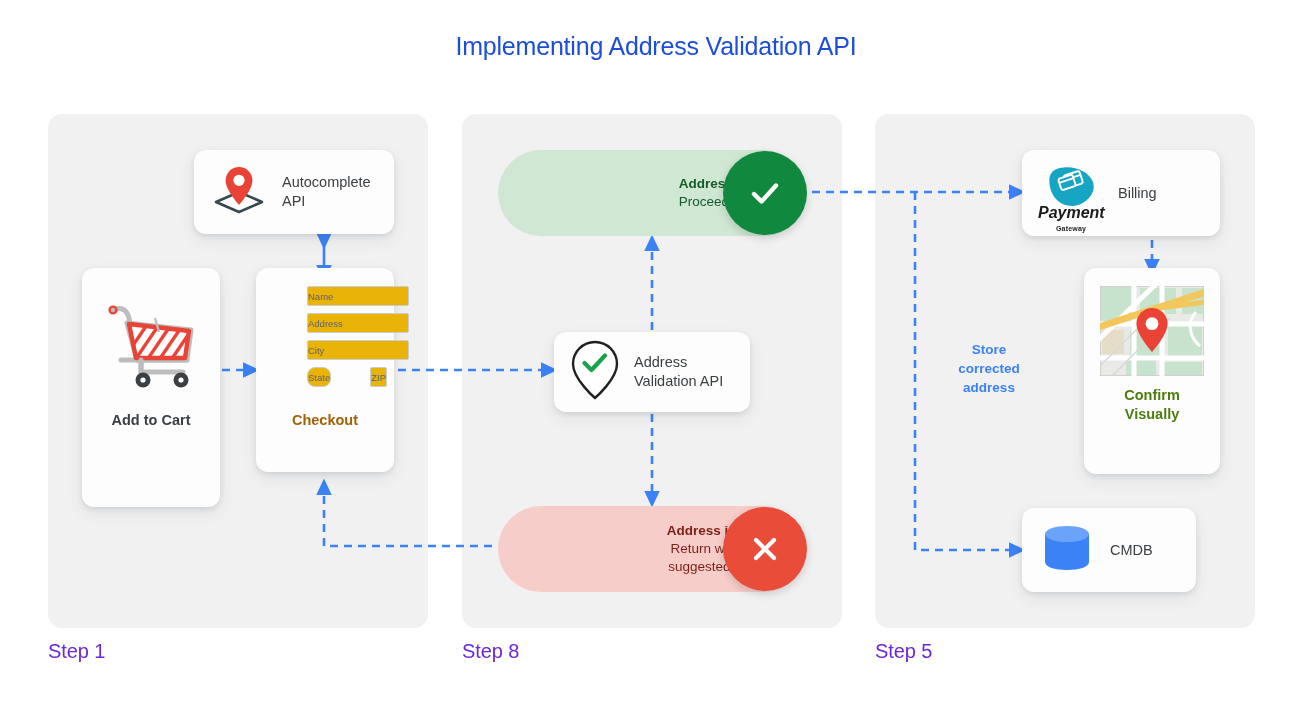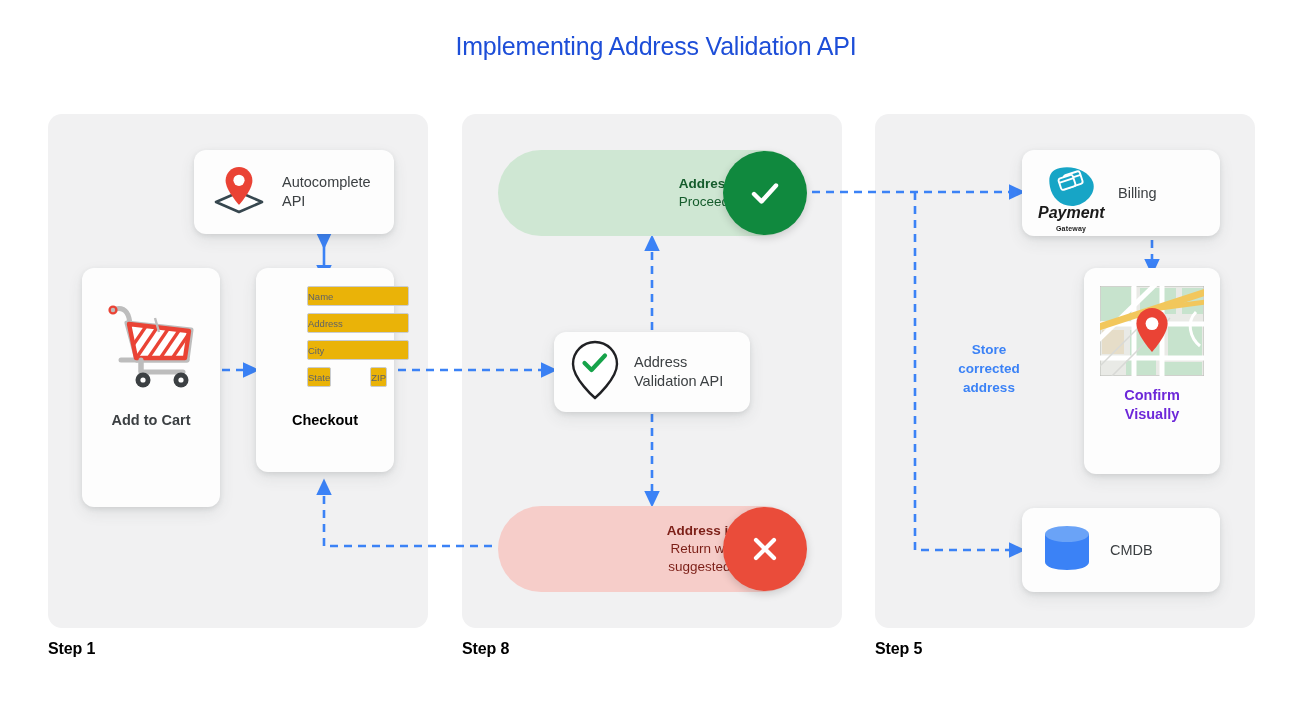--- a/index.html
+++ b/index.html
@@ -27,21 +27,21 @@
     position:absolute;
     background:#f1f1f2;
     border-radius:14px;
   }
   #panel1{left:48px;top:114px;width:380px;height:514px;}
   #panel2{left:462px;top:114px;width:380px;height:514px;}
   #panel3{left:875px;top:114px;width:380px;height:514px;}
 
   .step-label{
     position:absolute;
-    font-size:16px;font-weight:bold;color:#000000;
+    font-size:20px;font-weight:normal;color:#6d28d9;
     letter-spacing:-0.1px;
   }
   #steplab1{left:48px;top:640px;}
   #steplab2{left:462px;top:640px;}
   #steplab3{left:875px;top:640px;}
 
   
   .card{
     position:absolute;
     background:#fdfdfd;
@@ -56,30 +56,30 @@
 
   
   #card-cart{left:82px;top:268px;width:138px;height:239px;
     display:flex;flex-direction:column;align-items:center;}
   #card-cart .cap{position:absolute;left:0;right:0;top:144px;text-align:center;
     font-size:14.5px;font-weight:bold;color:#3c4043;}
 
   
   #card-checkout{left:256px;top:268px;width:138px;height:204px;}
   #card-checkout .cap{position:absolute;left:0;right:0;top:144px;text-align:center;
-    font-size:14.5px;font-weight:bold;color:#000000;}
+    font-size:14.5px;font-weight:bold;color:#a16207;}
   .form{position:absolute;left:18px;top:18px;width:102px;}
   .field{
     height:20px;border:1px solid #c9ccd0;border-radius:2px;background:#eab308;
     font-size:9.5px;color:#5f6368;display:flex;align-items:center;
     box-sizing:border-box;margin-bottom:7px;margin-left:33px;
   }
   .field.full{width:102px;}
   .row2{display:flex;gap:6px;}
-  .field.state{width:42px;margin-bottom:0;}
+  .field.state{width:42px;margin-bottom:0;border-radius:8px;}
   .field.zip{width:54px;margin-bottom:0;}
 
   
   #card-ava{left:554px;top:332px;width:196px;height:80px;
     display:flex;align-items:center;padding-left:16px;box-sizing:border-box;gap:14px;}
   #card-ava .lbl{font-size:14.5px;line-height:1.28;color:#3c4043;}
 
   
   .pill{
     position:absolute;border-radius:48px;
@@ -103,23 +103,23 @@
   #badge-valid{background:#10893e;}
   #badge-invalid{background:#ea4c3a;}
 
   
   #card-billing{left:1022px;top:150px;width:198px;height:86px;
     display:flex;align-items:center;padding-left:16px;box-sizing:border-box;gap:14px;}
   #card-billing .lbl{font-size:14.5px;color:#3c4043;}
 
   #card-confirm{left:1084px;top:268px;width:136px;height:206px;}
   #card-confirm .cap{position:absolute;left:0;right:0;top:118px;text-align:center;
-    font-size:14.5px;font-weight:bold;line-height:1.28;color:#6d28d9;}
-
-  #card-cmdb{left:1022px;top:508px;width:198px;height:84px;
+    font-size:14.5px;font-weight:bold;line-height:1.28;color:#4d7c0f;}
+
+  #card-cmdb{left:1022px;top:508px;width:174px;height:84px;
     display:flex;align-items:center;padding-left:20px;box-sizing:border-box;gap:18px;}
   #card-cmdb .lbl{font-size:14.5px;color:#3c4043;}
 
   
   #store-note{
     position:absolute;left:934px;top:340px;width:110px;
     font-size:13.5px;font-weight:bold;line-height:1.42;color:#3b82f6;text-align:center;
   }
 
   

